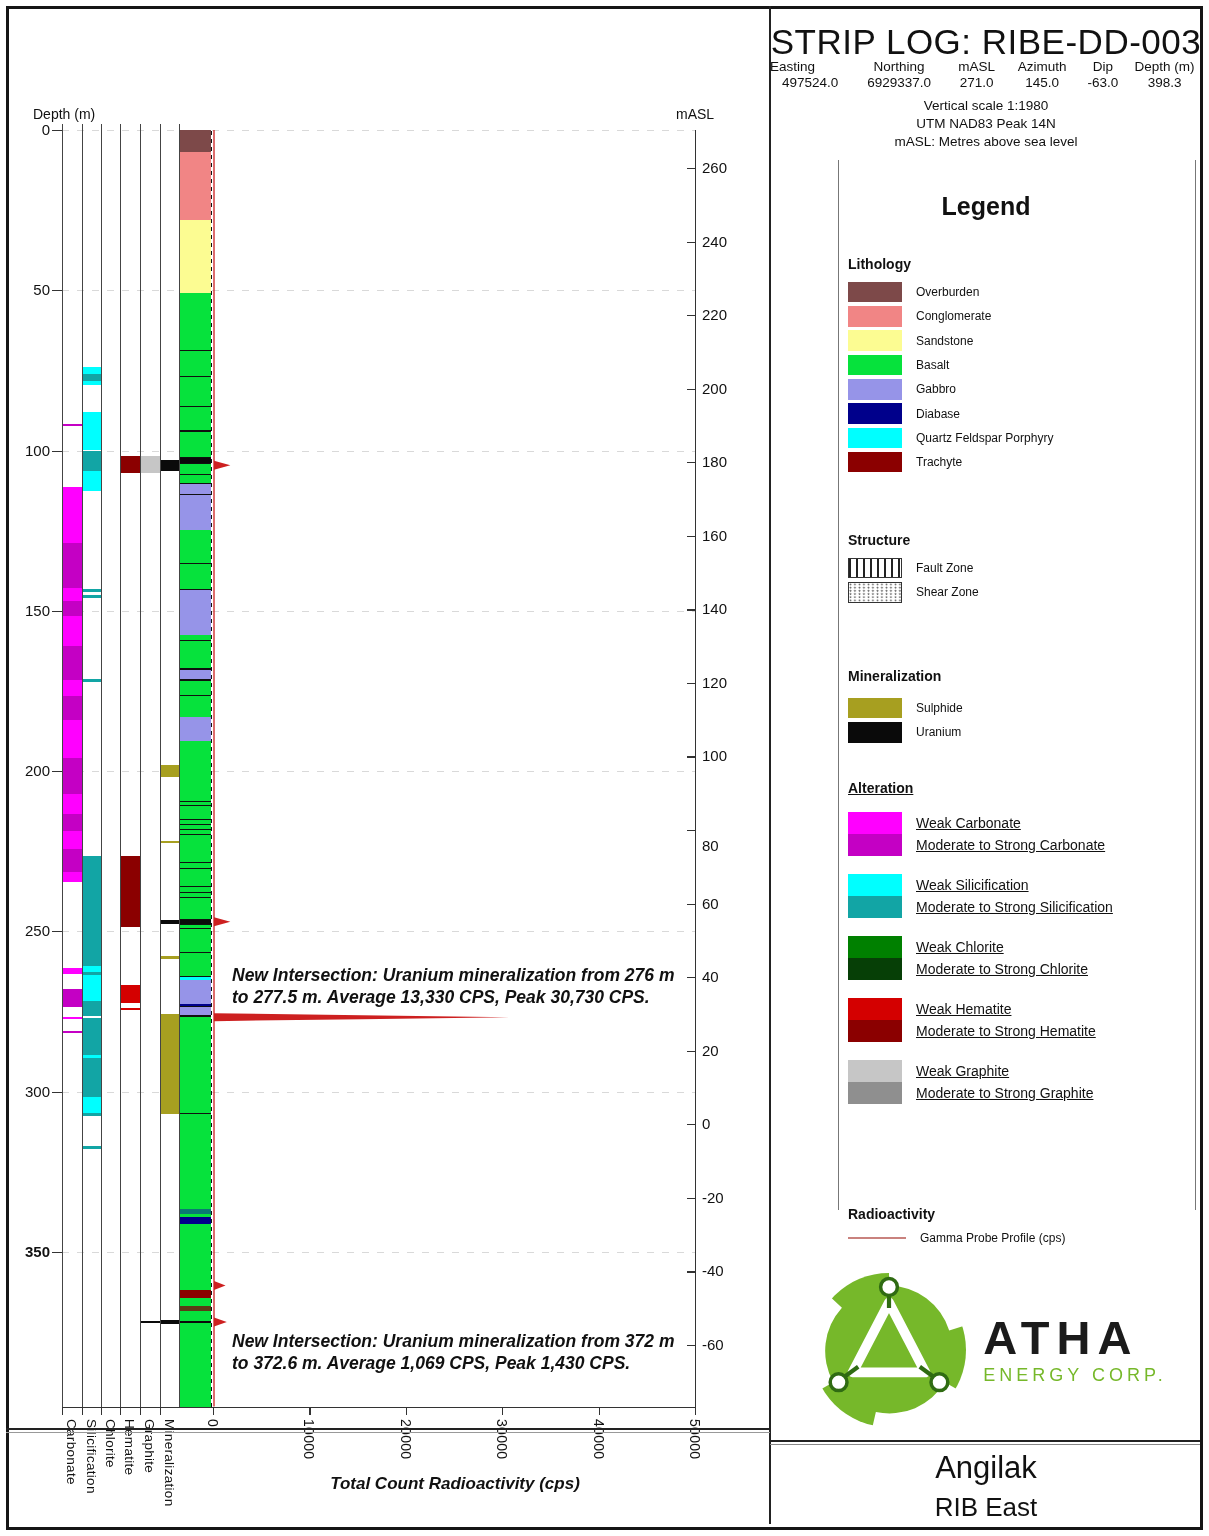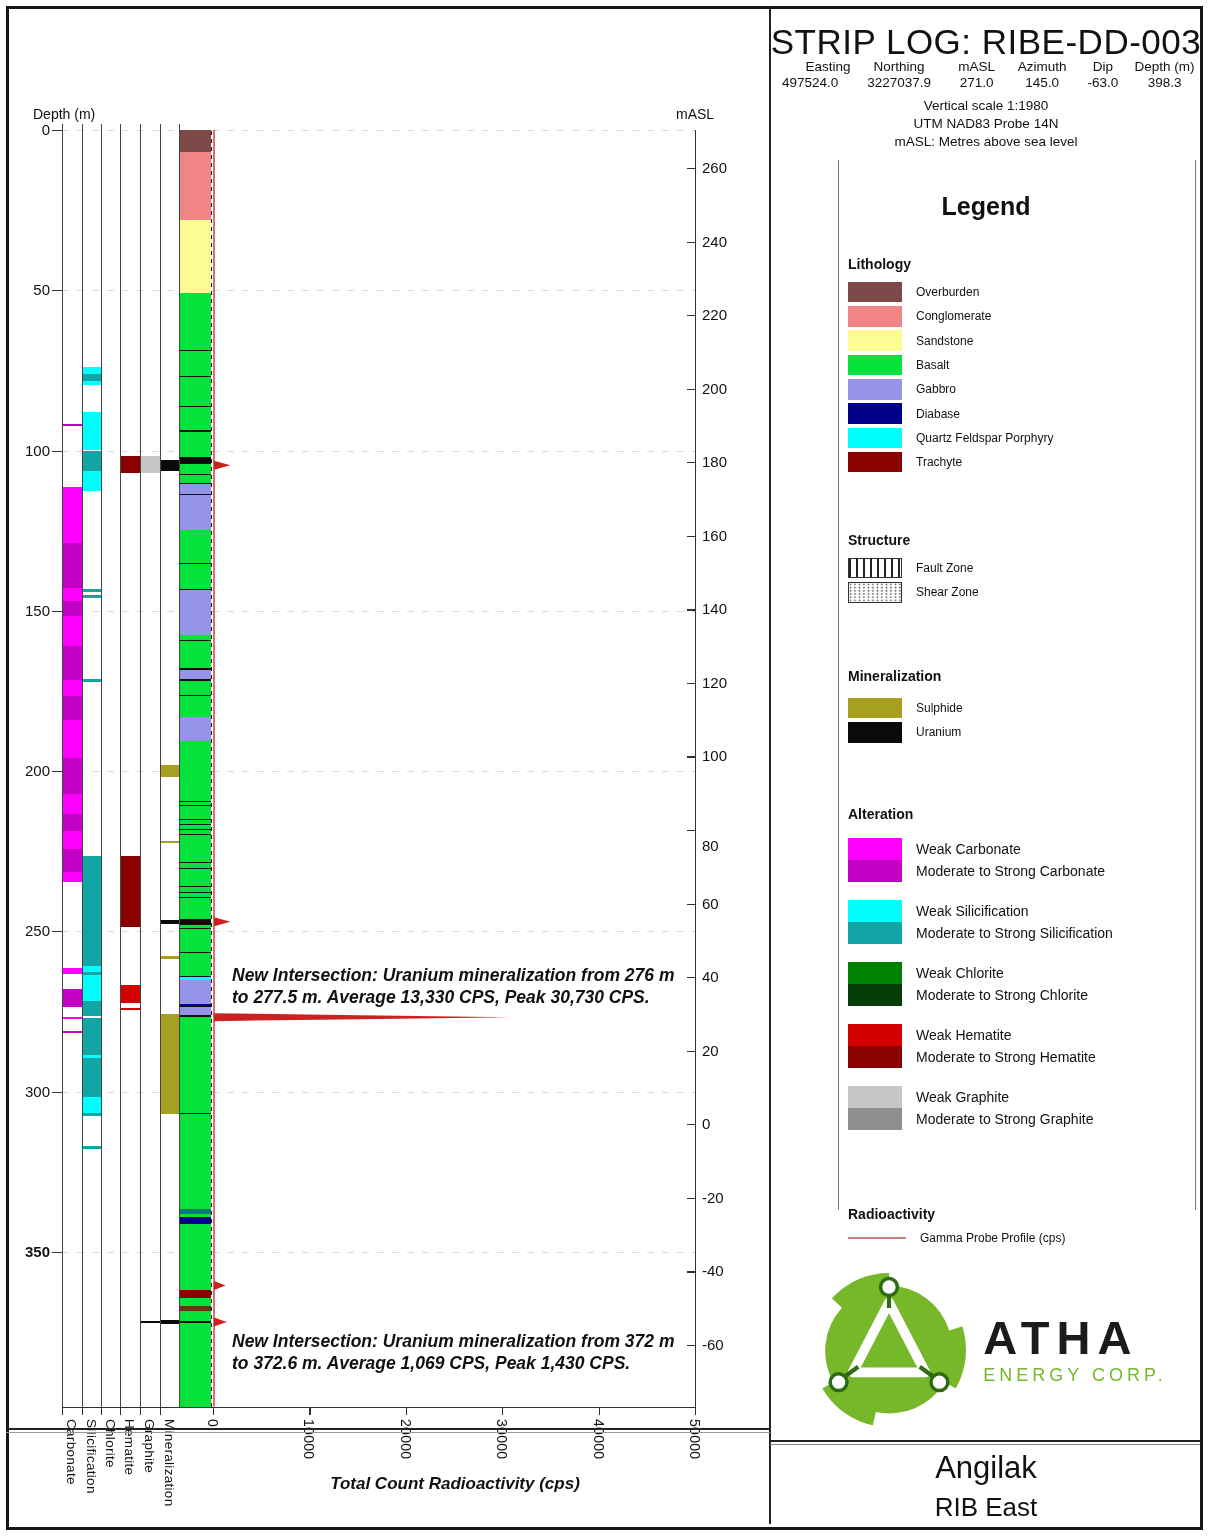--- a/index.html
+++ b/index.html
@@ -284,38 +284,38 @@
   <div class="hline" style="left:6px;top:1428px;width:764px;height:1.5px;"></div>
   <div class="hline" style="left:6px;top:1432px;width:764px;background:#999;"></div>
   <div class="hline" style="left:770px;top:1440px;width:430px;height:1.5px;"></div>
   <div class="hline" style="left:770px;top:1444px;width:430px;background:#888;"></div>
   <div class="vline" style="left:838px;top:160px;height:1050px;background:#777;"></div>
   <div class="vline" style="left:1195px;top:160px;height:1050px;background:#777;"></div>
 
   <div id="right-panel">
     <div class="rp-title" style="top:22px;">STRIP LOG: RIBE-DD-003</div>
     <div id="meta-labels" style="top:59px;">
-        <div class="meta-col" style="width: 86px; text-align: right;">Easting</div>
+        <div class="meta-col" style="width: 86px; text-align: left;">Easting</div>
         <div class="meta-col" style="width: 104px; text-align: center;">Northing</div>
         <div class="meta-col" style="width: 62px; text-align: center;">mASL</div>
         <div class="meta-col" style="width: 78px; text-align: center;">Azimuth</div>
         <div class="meta-col" style="width: 52px; text-align: center;">Dip</div>
         <div class="meta-col" style="width: 80px; text-align: center;">Depth (m)</div>
       </div>
     <div id="meta-values" style="top:75px;">
         <div class="meta-col" style="width: 86px; text-align: center;">497524.0</div>
-        <div class="meta-col" style="width: 104px; text-align: center;">3227037.9</div>
+        <div class="meta-col" style="width: 104px; text-align: center;">6929337.0</div>
         <div class="meta-col" style="width: 62px; text-align: center;">271.0</div>
         <div class="meta-col" style="width: 78px; text-align: center;">145.0</div>
         <div class="meta-col" style="width: 52px; text-align: center;">-63.0</div>
         <div class="meta-col" style="width: 80px; text-align: center;">398.3</div>
       </div>
     <div id="notes" style="top:97px;">
         <div>Vertical scale 1:1980</div>
-        <div>UTM NAD83 Probe 14N</div>
+        <div>UTM NAD83 Peak 14N</div>
         <div>mASL: Metres above sea level</div>
       </div>
 
     <div class="legend-title" style="top:192px;">Legend</div>
 
     <div class="section" style="top:256px;">
       <div class="sec-head">Lithology</div>
       <div id="litho-items">
           <div class="leg-row">
             <div class="leg-sw " style="background: rgb(125, 73, 73);"></div>
@@ -373,21 +373,21 @@
             <div class="leg-sw " style="background: rgb(167, 159, 32);"></div>
             <div class="leg-lab">Sulphide</div>
           </div>
           <div class="leg-row">
             <div class="leg-sw " style="background: rgb(10, 10, 10);"></div>
             <div class="leg-lab">Uranium</div>
           </div>
         </div>
     </div>
 
-    <div class="section" style="top:806px;">
+    <div class="section" style="top:780px;text-decoration:underline;">
       <div class="sec-head" style="margin-bottom:16px;">Alteration</div>
       <div id="alteration-items">
           <div class="alt-group">
             <div class="alt-swatches">
               <div class="alt-sw" style="background: rgb(255, 0, 255);"></div>
               <div class="alt-sw" style="background: rgb(196, 0, 196);"></div>
             </div>
             <div class="alt-labels">
               <div>Weak Carbonate</div>
               <div>Moderate to Strong Carbonate</div>

